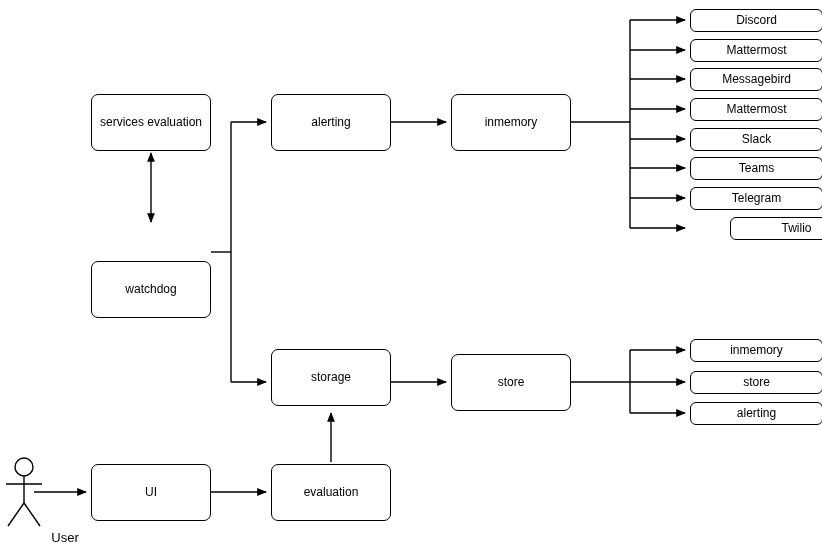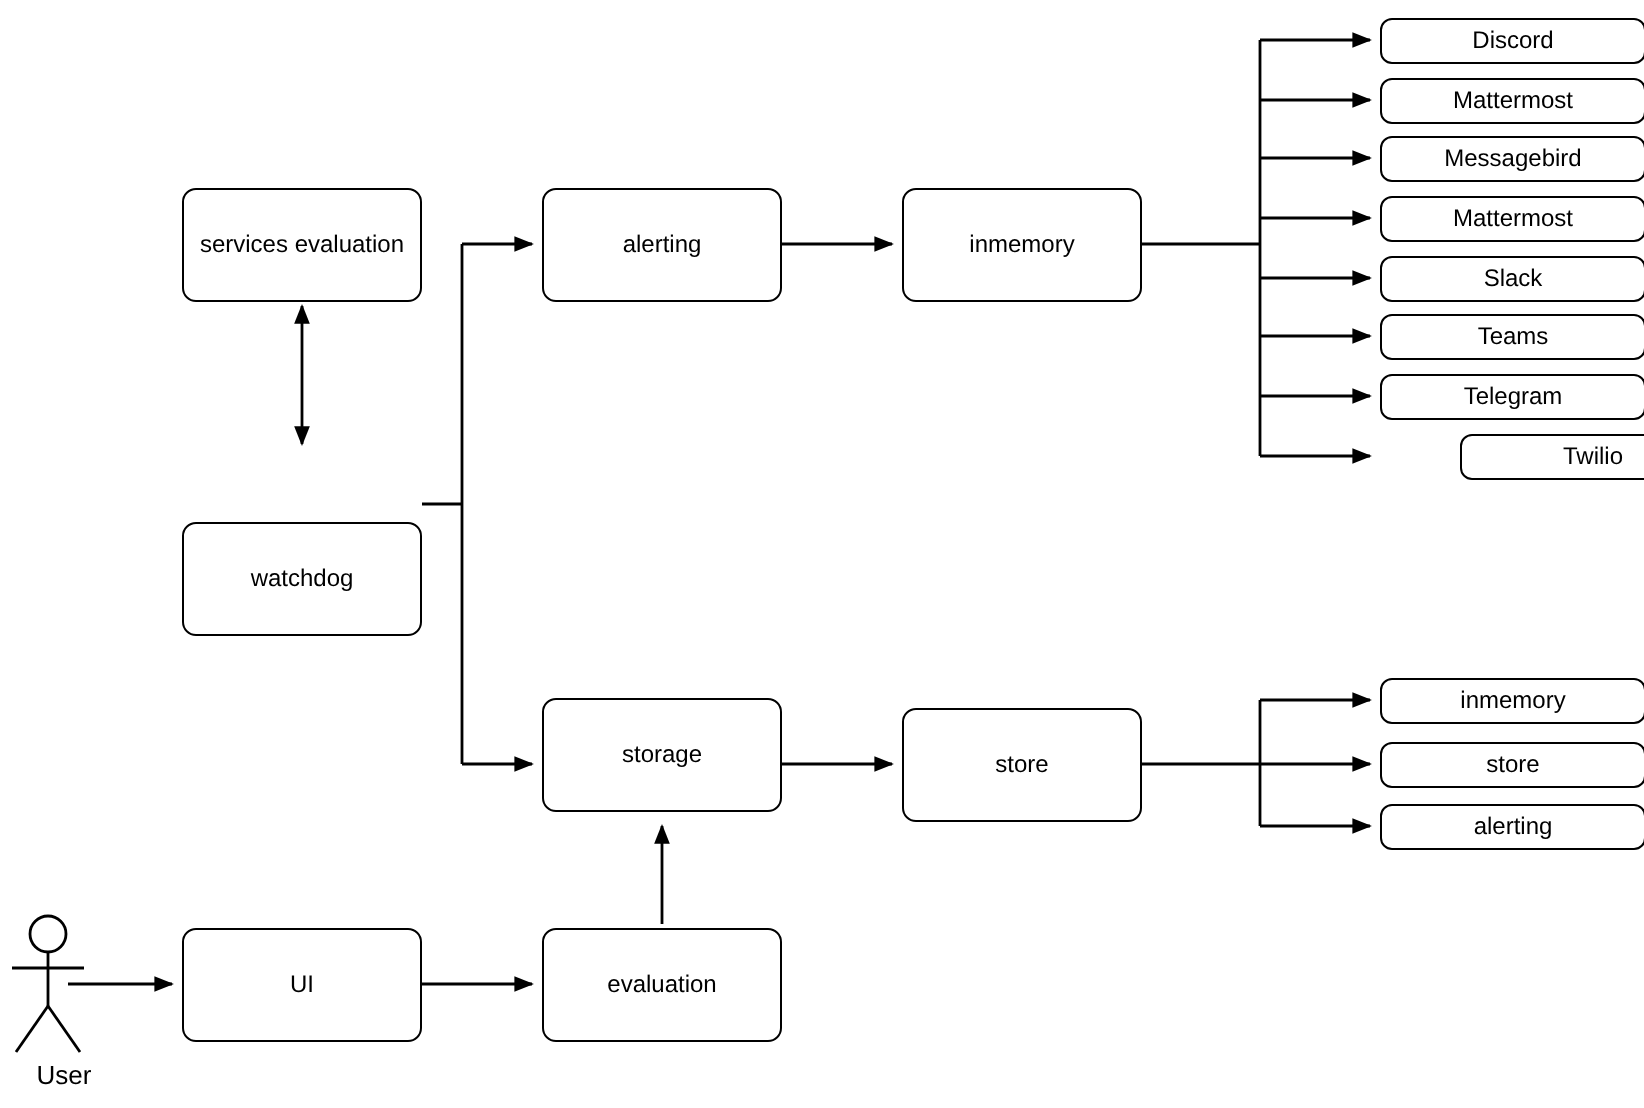--- a/index.html
+++ b/index.html
@@ -50,20 +50,21 @@
   }
   .actor-label {
     position: absolute;
     left: 0;
     top: 530px;
     width: 64px;
     text-align: center;
     font-size: 13px;
     color: #000000;
     font-family: "Liberation Sans", sans-serif;
+    padding-left: 33px;
   }
 </style>
 </head>
 <body>
 
 <div id="canvas">
 
   <svg id="wires" viewBox="0 0 822 554" width="822" height="554">
     <defs>
       <marker id="arrow" viewBox="0 0 10 10" refX="9" refY="5" markerWidth="7" markerHeight="7" orient="auto-start-reverse">

